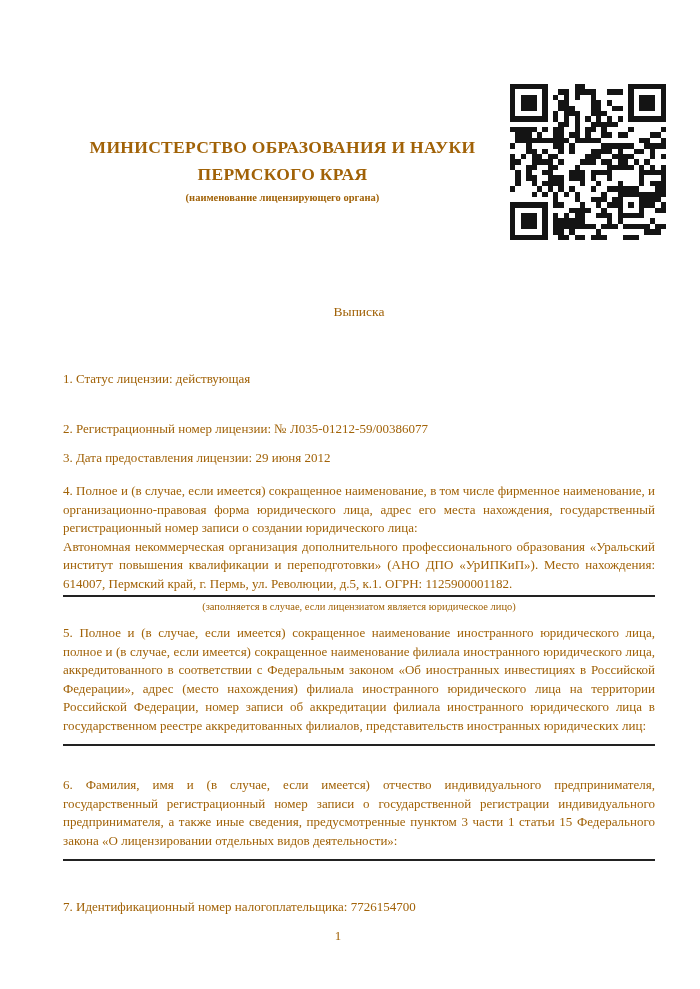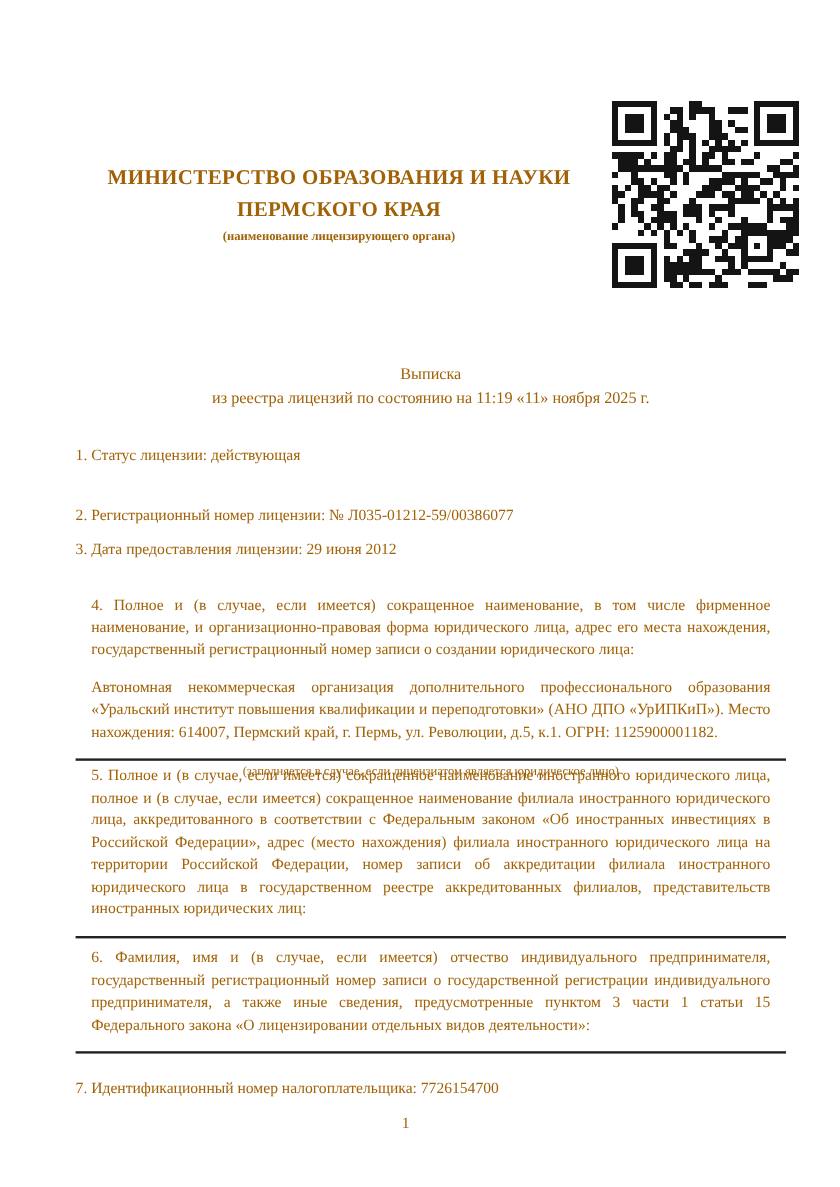--- a/index.html
+++ b/index.html
@@ -53,21 +53,21 @@
   .doc-title {
     top: 302px;
     text-align: center;
     font-size: 13.5px;
     line-height: 20px;
   }
   .para {
     font-size: 13px;
     line-height: 18.5px;
     text-align: justify;
-    margin: 13px;
+    margin: 0;
   }
   .single {
     font-size: 13px;
     line-height: 19px;
     margin: 0;
   }
   .small-caption {
     font-size: 10.5px;
     line-height: 15px;
     text-align: center;
@@ -529,21 +529,20 @@
         <rect x="21" y="28" width="1" height="1"></rect>
         <rect x="22" y="28" width="1" height="1"></rect>
         <rect x="23" y="28" width="1" height="1"></rect>
       </svg>
   </div>
 
   <div class="main">
 
     <div class="block doc-title">
       <div>Выписка</div>
-      <div>из реестра лицензий по состоянию на 11:19 «11» ноября 2025 г.</div>
     </div>
 
     <div class="block" style="top:369px">
       <p class="single">1. Статус лицензии: действующая</p>
     </div>
 
     <div class="block" style="top:419px">
       <p class="single">2. Регистрационный номер лицензии: № Л035-01212-59/00386077</p>
     </div>
 

